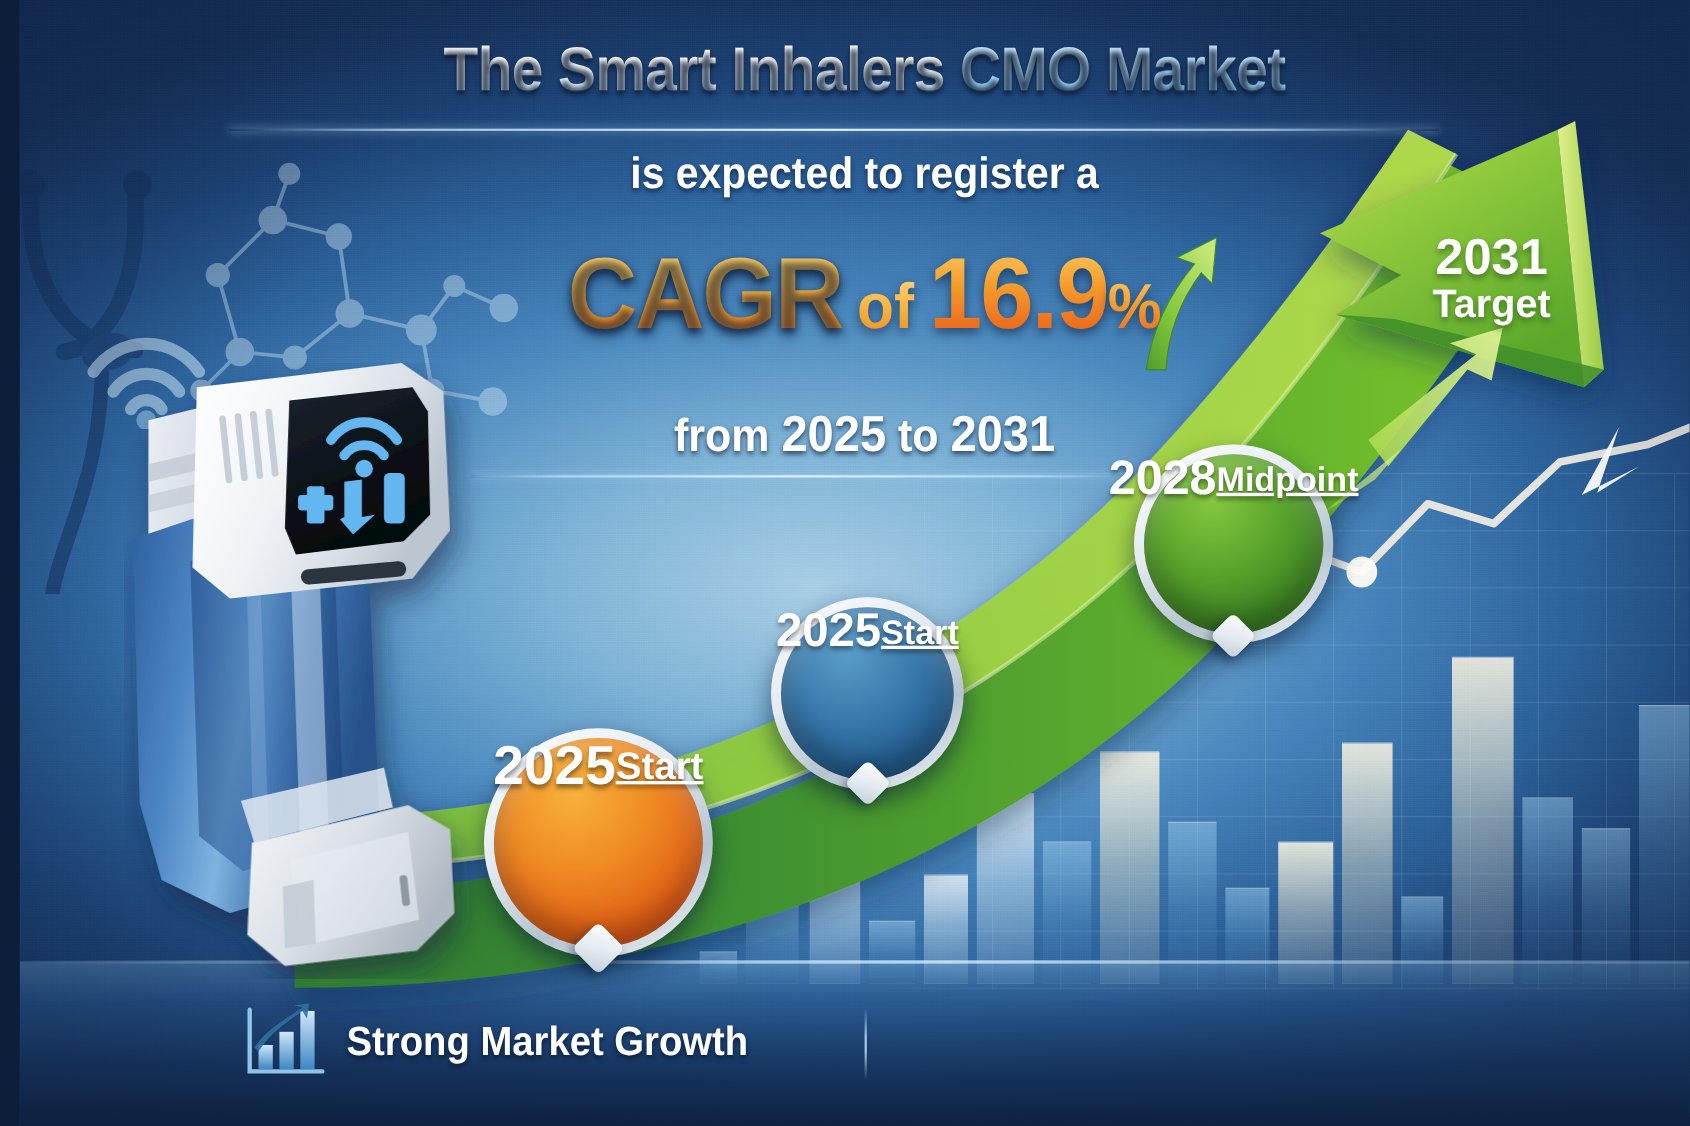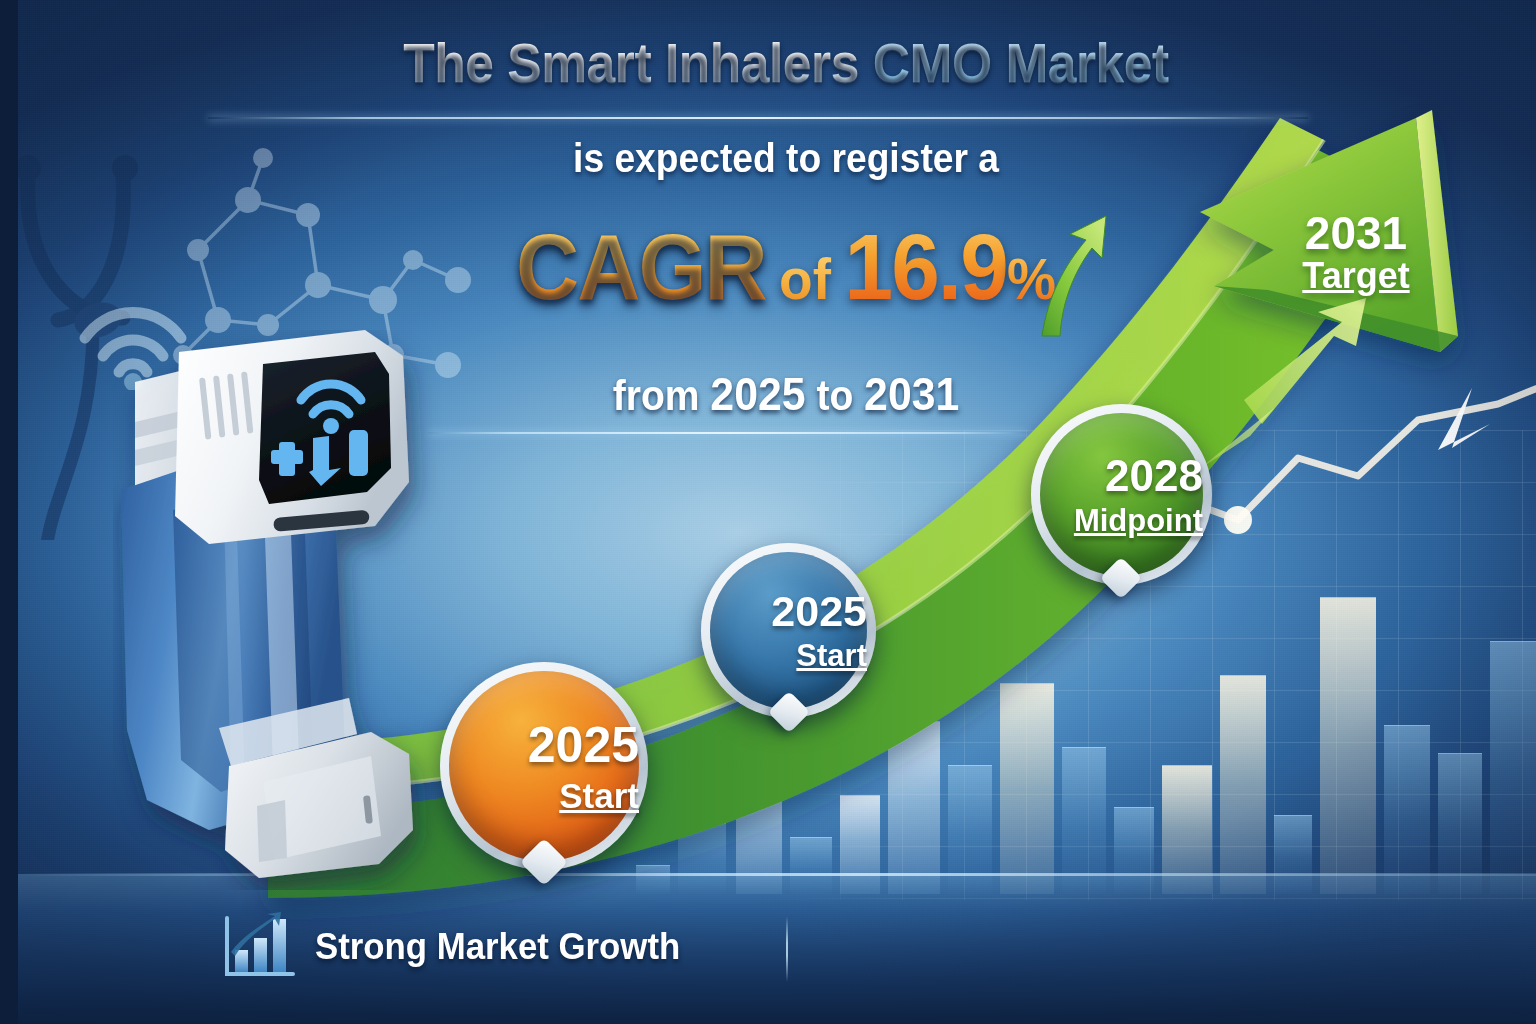--- a/index.html
+++ b/index.html
@@ -146,42 +146,42 @@
     -webkit-background-clip: text; background-clip: text; color: transparent;
     filter: drop-shadow(0 4px 5px rgba(9,25,52,.6));
   }
   .ms-ring {
     position: absolute; border-radius: 50%;
     background: linear-gradient(150deg, #fdfefe 0%, #e4ebf1 38%, #b5c3d0 68%, #f4f8fb 100%);
     box-shadow: 0 10px 22px rgba(8,24,52,.55);
   }
   .ms-core {
     position: absolute; border-radius: 50%;
-    display: flex; flex-direction: column; align-items: flex-end; justify-content: center;
+    display: flex; flex-direction: row; align-items: flex-start; justify-content: center;
     text-align: center; color: #fff;
     box-shadow: inset 0 -14px 26px rgba(0,0,0,.30), inset 0 12px 22px rgba(255,255,255,.22);
   }
   .ms-year { font-weight: bold; text-shadow: 0 3px 5px rgba(0,0,0,.45); line-height: 1; }
   .ms-label { font-weight: bold; text-shadow: 0 3px 4px rgba(0,0,0,.45); line-height: 1; text-decoration: underline; }
   .ms-pin {
     position: absolute; width: 34px; height: 34px;
     background: linear-gradient(150deg,#ffffff,#e2e9ef 55%,#c2cfda);
     transform: rotate(45deg);
     border-radius: 6px;
     box-shadow: 0 5px 10px rgba(8,24,52,.5);
   }
 
   
   .target-text {
     position: absolute; left: 1248px; top: 210px; width: 180px;
     text-align: center; color: #ffffff; font-weight: bold;
     text-shadow: 0 4px 6px rgba(30,70,20,.55);
   }
   .target-text .yr { font-size: 46px; line-height: 1.02; display:block; }
-  .target-text .lb { font-size: 36px; line-height: 1.05; display:block;text-decoration:underline; }
+  .target-text .lb { font-size: 36px; line-height: 1.05; display:block; }
 
   
   .footer { position: absolute; left: 0; bottom: 36px; width: 1536px; height: 80px; }
   .foot-item {
     position: absolute; display: flex; align-items: center; gap: 18px;
     color: #ffffff; font-size: 37px; font-weight: bold;
     text-shadow: 0 3px 5px rgba(6,20,44,.75);
   }
   .foot-item span.lbl { transform: scaleX(.94); transform-origin: left center; }
   .foot-div {

